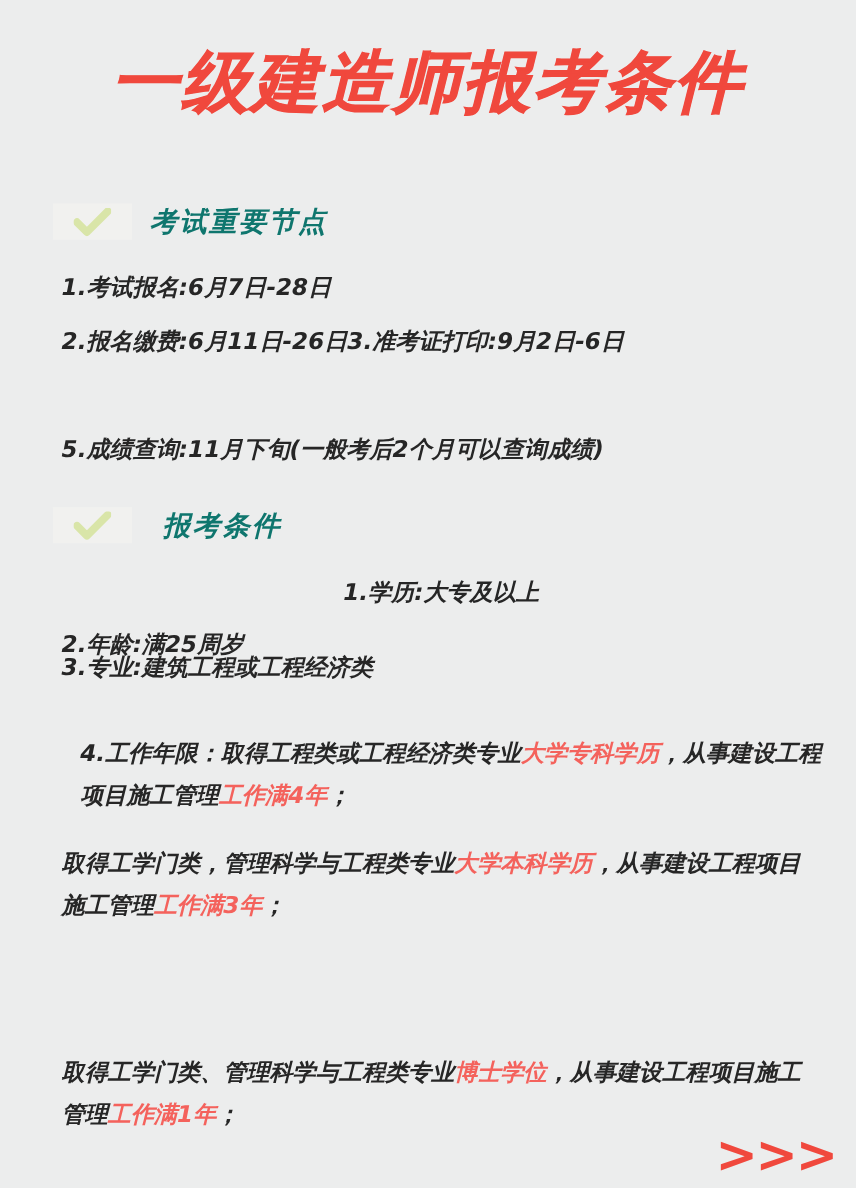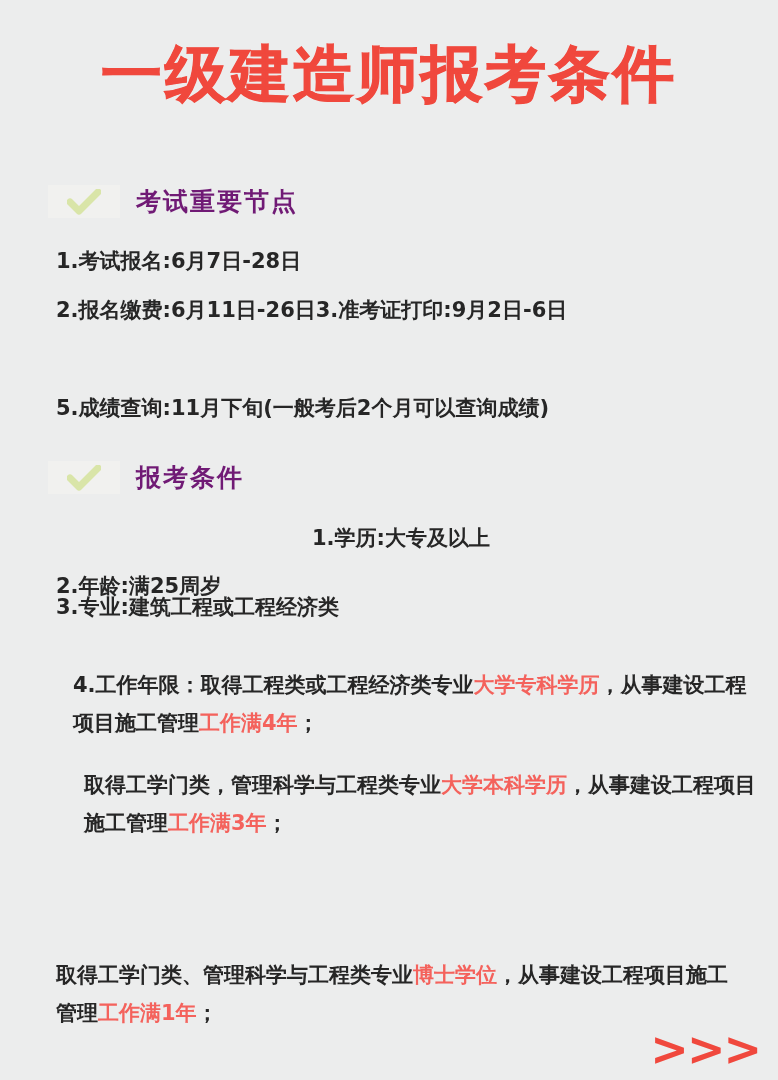--- a/index.html
+++ b/index.html
@@ -12,20 +12,21 @@
     background: #eceded;
     font-family: "Liberation Sans", sans-serif;
     overflow: hidden;
     position: relative;
   }
   .page {
     position: relative;
     width: 778px;
     height: 1080px;
     box-sizing: border-box;
+    font-style: italic;
   }
   
   .title {
     position: absolute;
     top: 34px;
     left: 0;
     width: 778px;
     text-align: center;
     font-family: "DejaVu Sans", sans-serif;
     font-size: 61px;
@@ -49,21 +50,21 @@
     display: inline-flex;
     align-items: center;
     justify-content: center;
     margin-right: 16px;
   }
   .check-badge svg { display: block; }
   .section-title {
     font-family: "DejaVu Sans", sans-serif;
     font-size: 25px;
     font-weight: bold;
-    color: #701a75;
+    color: #0f766e;
     letter-spacing: 2px;
   }
   
   .line {
     position: absolute;
     left: 56px;
     width: 690px;
     font-family: "DejaVu Sans", sans-serif;
     font-size: 21px;
     font-weight: bold;
@@ -100,38 +101,38 @@
         <path d="M3 13 L12 22 L31 3" fill="none" stroke="#d9e5a8" stroke-width="7" stroke-linecap="round" stroke-linejoin="round"></path>
       </svg>
     </span>
     <span class="section-title">考试重要节点</span>
   </div>
 
   <div class="line" style="top:244px;">1.考试报名:6月7日-28日</div>
   <div class="line" style="top:293px;">2.报名缴费:6月11日-26日3.准考证打印:9月2日-6日</div>
   <div class="line" style="top:391px;">5.成绩查询:11月下旬(一般考后2个月可以查询成绩)</div>
 
-  <div class="section-head" style="top:461px;">
+  <div class="section-head" style="top:461px;gap:12px;">
     <span class="check-badge">
       <svg width="34" height="26" viewBox="0 0 34 26" aria-hidden="true">
         <path d="M3 13 L12 22 L31 3" fill="none" stroke="#d9e5a8" stroke-width="7" stroke-linecap="round" stroke-linejoin="round"></path>
       </svg>
     </span>
     <span class="section-title">报考条件</span>
   </div>
 
   <div class="line" style="top:521px;text-align:center;">1.学历:大专及以上</div>
   <div class="line" style="top:569px;">2.年龄:满25周岁</div>
   <div class="line" style="top:590px;">3.专业:建筑工程或工程经济类</div>
 
   <div class="line wrap" style="top:666px; line-height:38px;margin-left:17px;">
     <span>4.工作年限：</span><span>取得工程类或工程经济类专业</span><span class="red">大学专科学历</span><span>，从事建设工程项目施工管理</span><span class="red">工作满4年</span><span>；</span>
   </div>
 
-  <div class="line wrap" style="top:766px; line-height:38px;margin-left:28px;">
+  <div class="line wrap" style="top:766px; line-height:38px;">
     <span>取得工学门类，管理科学与工程类专业</span><span class="red">大学本科学历</span><span>，从事建设工程项目施工管理</span><span class="red">工作满3年</span><span>；</span>
   </div>
 
 
   <div class="line wrap" style="top:956px; line-height:38px;">
     <span>取得工学门类、管理科学与工程类专业</span><span class="red">博士学位</span><span>，从事建设工程项目施工管理</span><span class="red">工作满1年</span><span>；</span>
   </div>
 
   <div class="arrows">&gt;&gt;&gt;</div>
 

